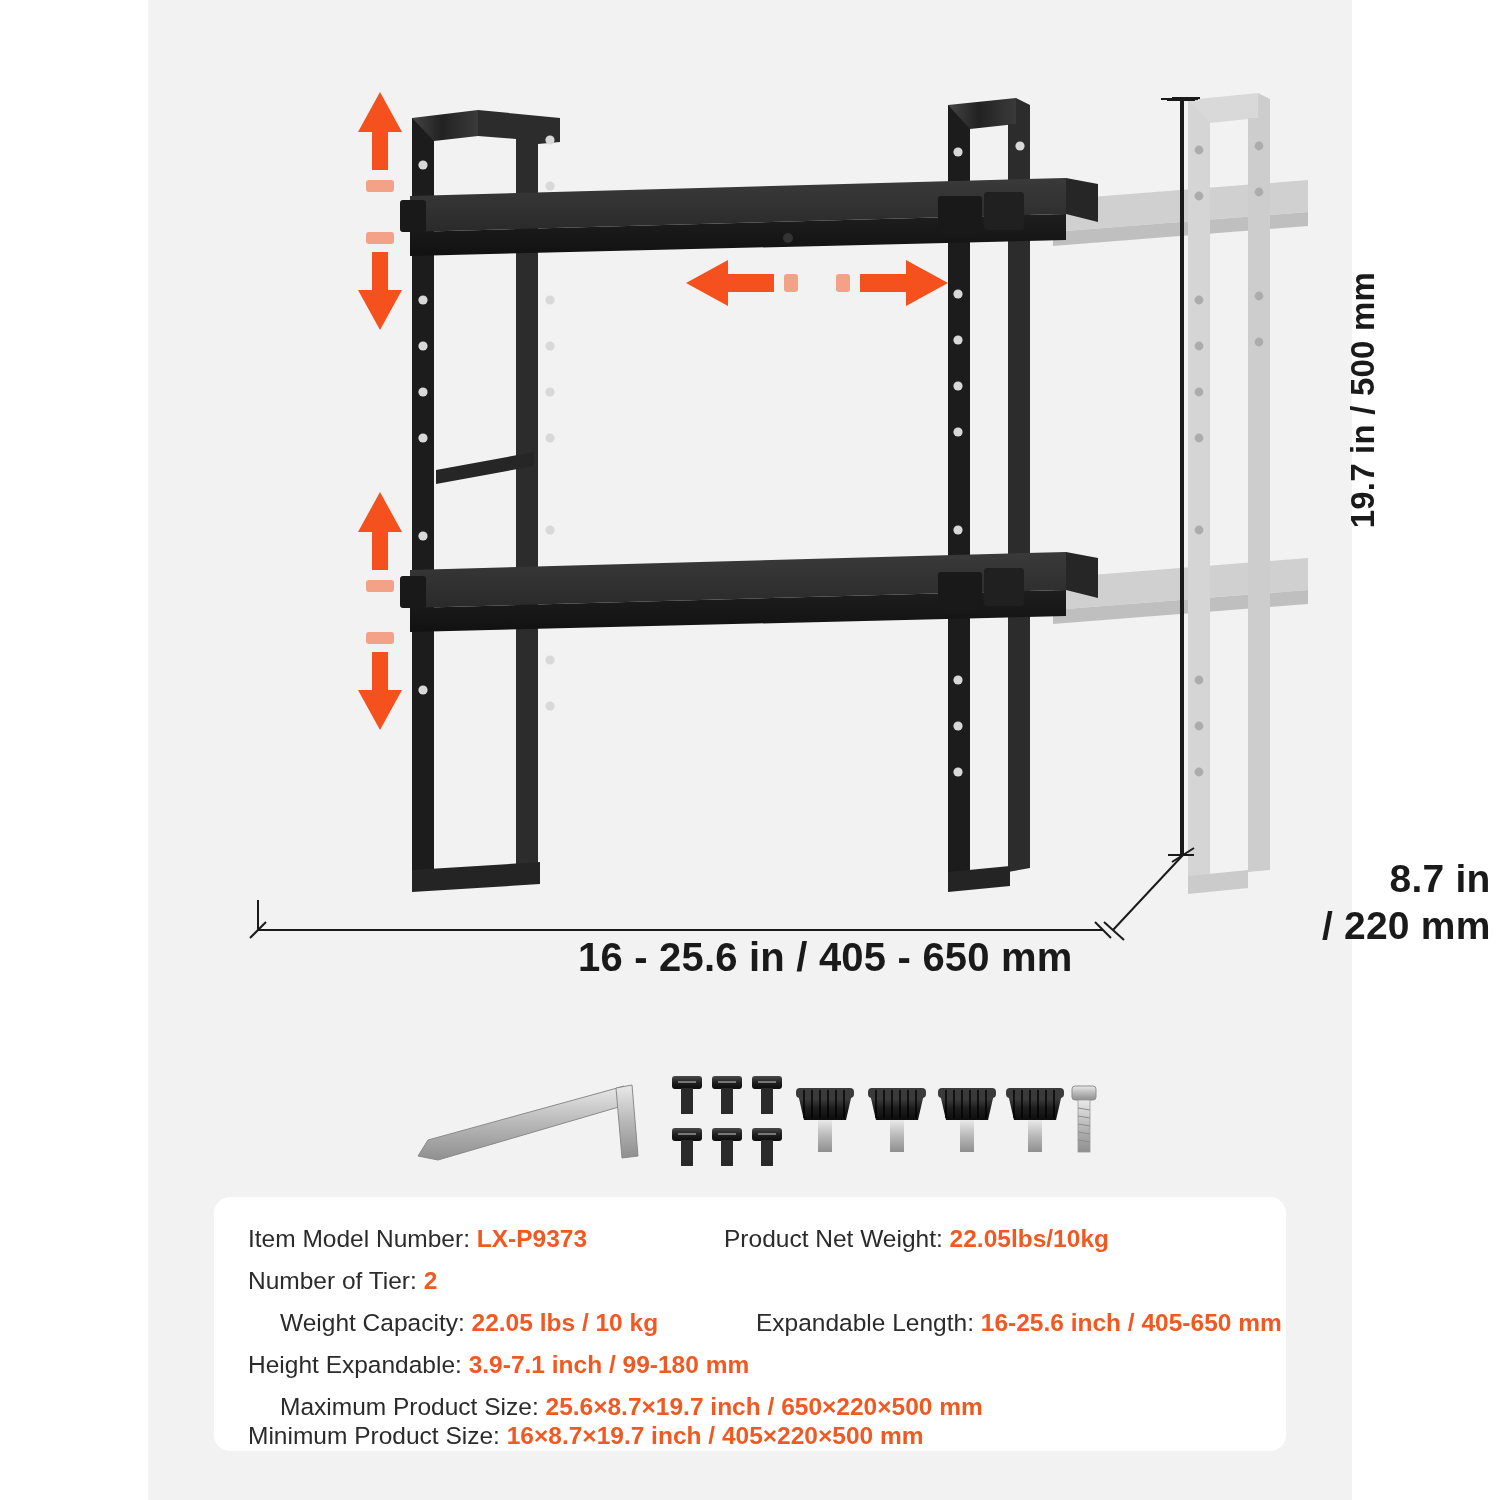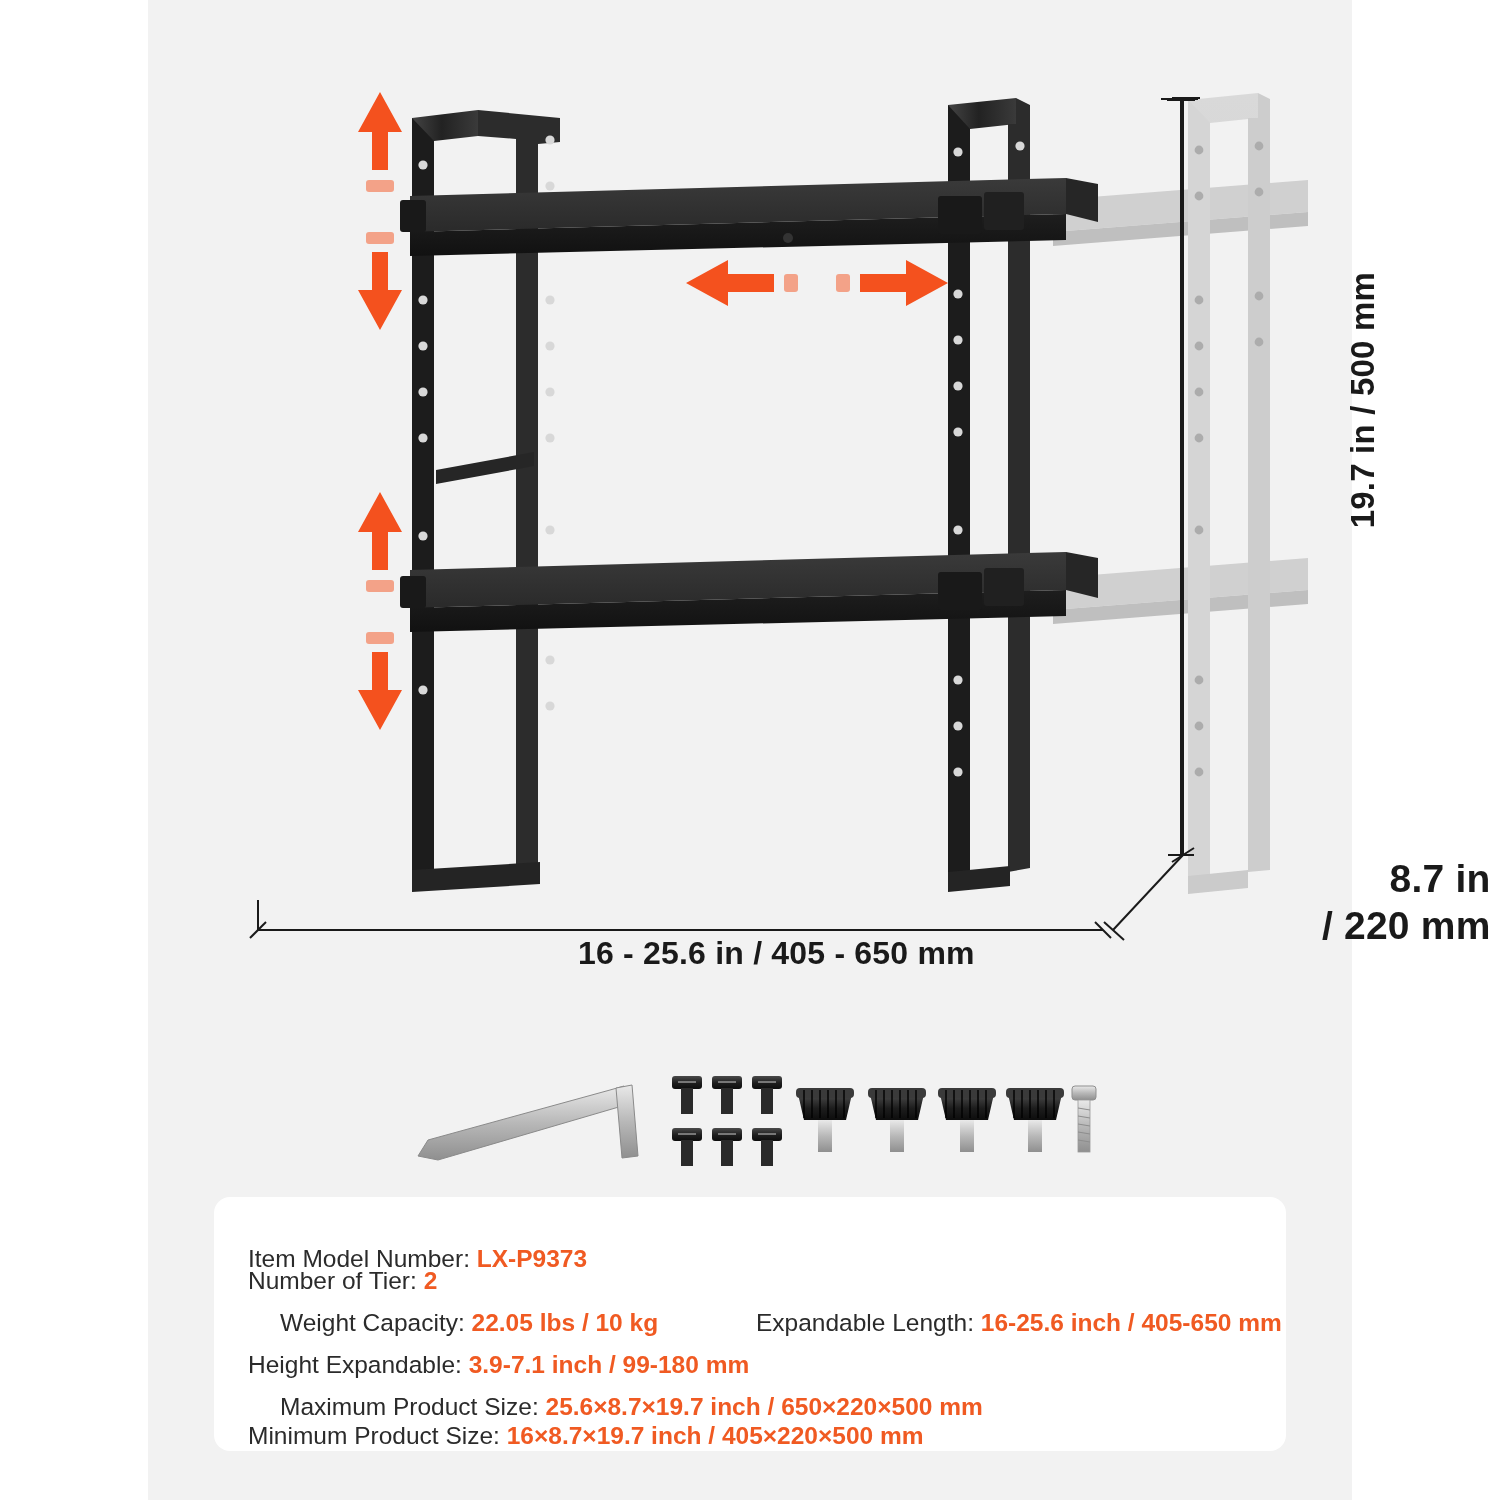--- a/index.html
+++ b/index.html
@@ -64,21 +64,21 @@
   #dim-depth {
     left: 1174px;
     top: 856px;
     font-size: 39px;
     line-height: 1.2;
     text-align: right;
   }
   #dim-width {
     left: 430px;
     top: 935px;
-    font-size: 32px;
+    font-size: 40px;
   }
 
   
   #hardware {
     position: absolute;
     left: 400px;
     top: 1060px;
     width: 700px;
     height: 130px;
   }
@@ -98,21 +98,21 @@
     font-size: 24.5px;
     color: #2b2b2b;
     white-space: nowrap;
   }
   .spec-line .val {
     color: #f05a22;
     font-weight: 700;
   }
   .col-left  { left: 34px; }
   .col-right { left: 510px; }
-  .r0 { top: 28px; margin-top: 20px; }
+  .r0 { top: 28px; }
   .r1 { top: 70px; }
   .r2 { top: 112px; margin-left: 32px; }
   .r3 { top: 154px; }
   .r4 { top: 196px; margin-left: 32px; }
 </style>
 </head>
 <body>
 
 <div id="page">
 
@@ -487,19 +487,23 @@
     </div>
     <div class="spec-line col-left r4">
       <span>Maximum Product Size:</span>
       <span class="val">25.6×8.7×19.7 inch / 650×220×500 mm</span>
     </div>
     <div class="spec-line col-left" style="top:225px">
       <span>Minimum Product Size:</span>
       <span class="val">16×8.7×19.7 inch / 405×220×500 mm</span>
     </div>
 
+    <div class="spec-line col-right r0">
+      <span>Product Net Weight:</span>
+      <span class="val">22.05lbs/10kg</span>
+    </div>
     <div class="spec-line col-right r2">
       <span>Expandable Length:</span>
       <span class="val">16-25.6 inch / 405-650 mm</span>
     </div>
   </div>
 
 </div>
 
 </body></html>

